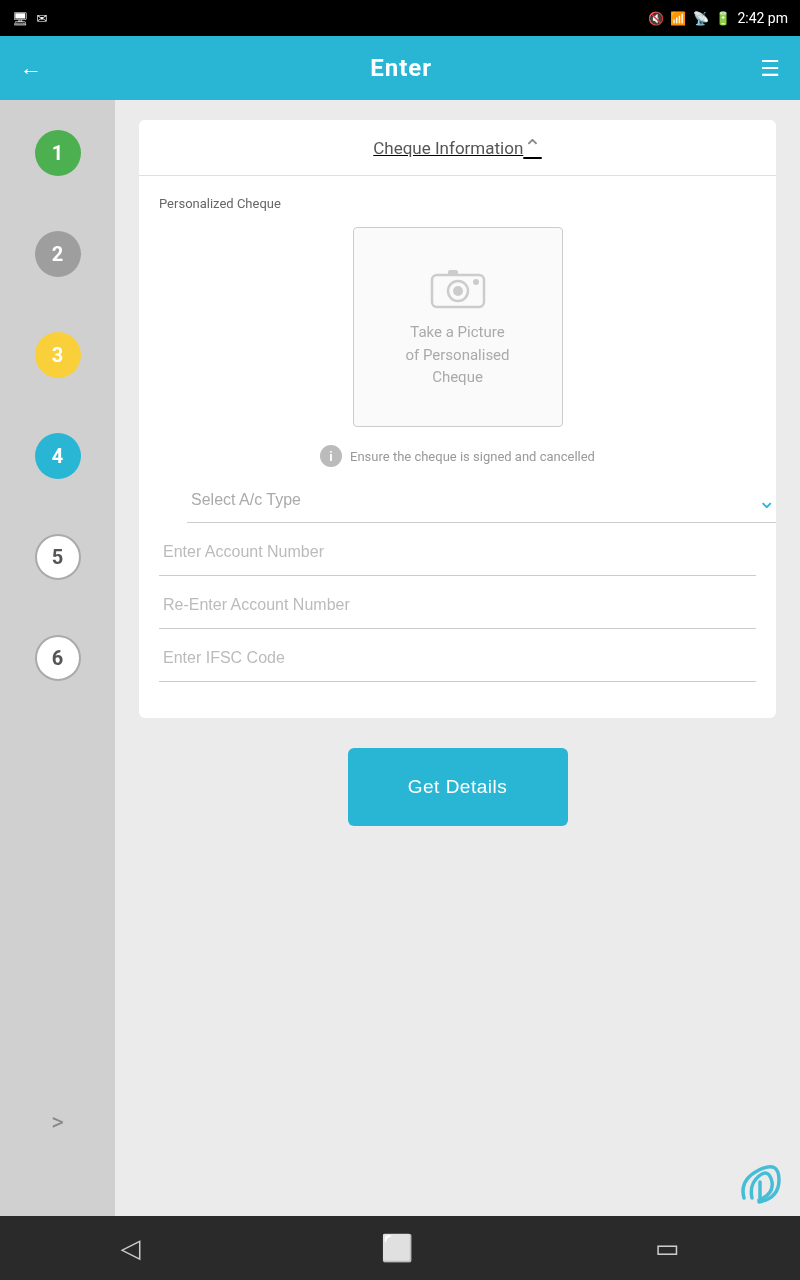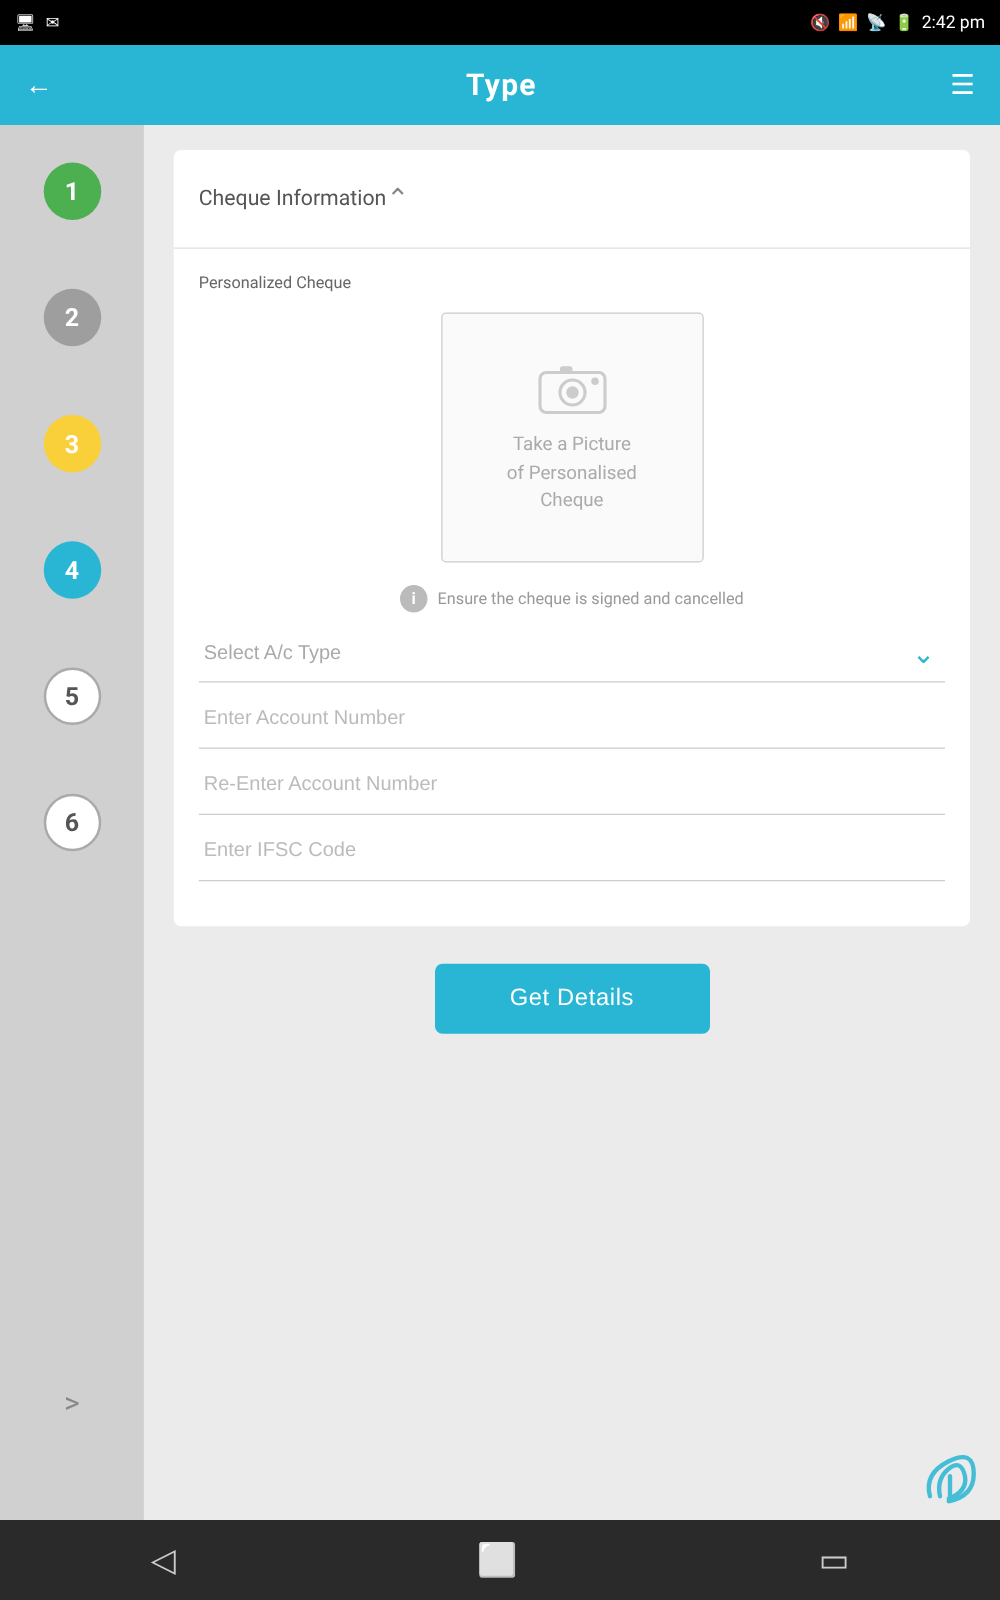--- a/index.html
+++ b/index.html
@@ -116,26 +116,27 @@
 
     
     .card {
       background: #fff;
       border-radius: 6px;
       overflow: hidden;
       margin-bottom: 16px;
     }
     .card-header {
       display: flex;
-      justify-content: flex-start;
-      align-items: center;
-      padding: 26px 20px;
+      justify-content: center;
+      align-items: center;
+      padding: 15px 20px;
       background: #fff;
       border-bottom: 1px solid #e0e0e0;
       cursor: pointer;
+      text-decoration: underline;
     }
     .card-header-title {
       font-size: 17px;
       color: #555;
       font-weight: 400;
     }
     .chevron-icon {
       font-size: 22px;
       color: #888;
     }
@@ -216,20 +217,21 @@
       outline: none;
       margin-bottom: 6px;
     }
     .form-field::placeholder {
       color: #bbb;
     }
     .select-wrapper {
       position: relative;
       width: 100%;
       margin-bottom: 6px;
+      margin-left: 28px;
     }
     .select-field {
       width: 100%;
       padding: 14px 4px;
       font-size: 16px;
       color: #aaa;
       border: none;
       border-bottom: 1.5px solid #ccc;
       background: transparent;
       outline: none;
@@ -250,21 +252,21 @@
     .btn-get-details {
       display: block;
       width: 220px;
       margin: 30px auto 0 auto;
       background: #29b6d4;
       color: #fff;
       font-size: 19px;
       font-weight: 500;
       border: none;
       border-radius: 6px;
-      padding: 17px 0;
+      padding: 28px 0;
       text-align: center;
       cursor: pointer;
       letter-spacing: 0.5px;
     }
 
     
     .brand-watermark {
       position: absolute;
       bottom: 68px;
       right: 16px;
@@ -308,21 +310,21 @@
     <span style="font-size:13px;">🔇</span>
     <span style="font-size:13px;">📶</span>
     <span style="font-size:13px;">📡</span>
     <span style="font-size:13px;">🔋</span>
     <span>2:42 pm</span>
   </div>
 </div>
 
 <div class="nav-bar">
   <span class="nav-icon">←</span>
-  <span class="nav-title">Type</span>
+  <span class="nav-title">Enter</span>
   <span class="nav-icon">☰</span>
 </div>
 
 <div class="main-layout">
 
   <div class="sidebar">
     <div class="step-circle step-1">1</div>
     <div class="step-circle step-2">2</div>
     <div class="step-circle step-3">3</div>
     <div class="step-circle step-4">4</div>

